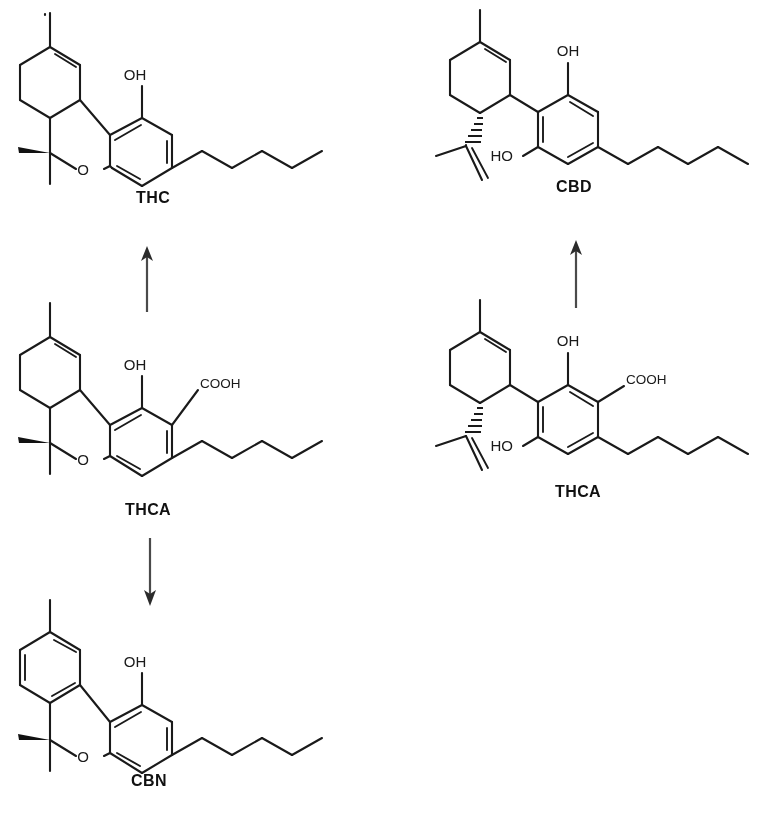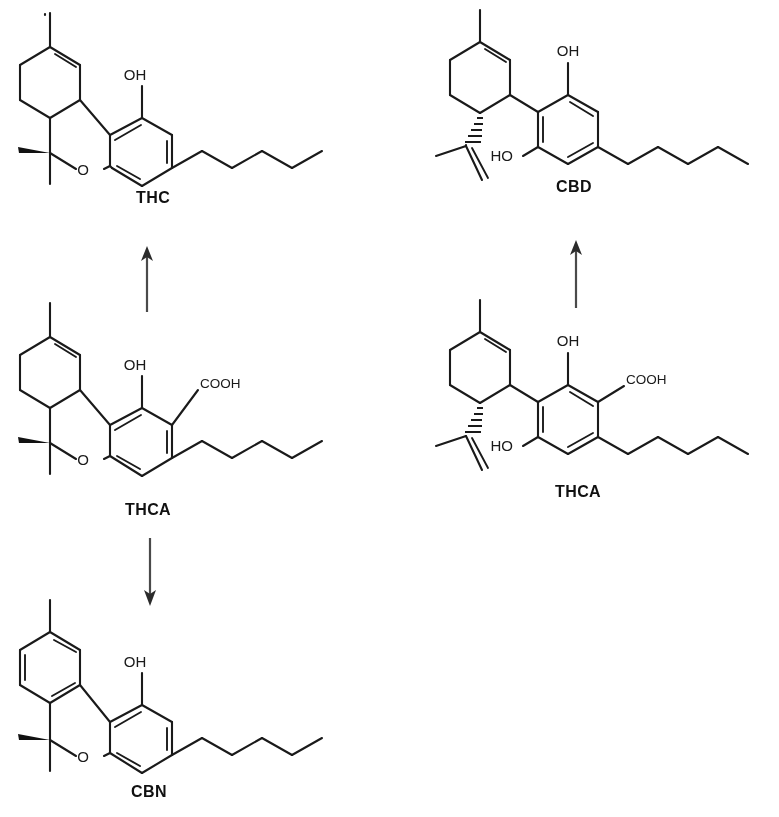--- a/index.html
+++ b/index.html
@@ -335,16 +335,16 @@
       <text class="atom-label" x="135" y="75" text-anchor="middle">OH</text>
 
       <text class="atom-label" x="83" y="170" text-anchor="middle">O</text>
 
       <path class="bond" d="M 172,163 L 202,146"></path>
       <path class="bond" d="M 202,146 L 232,163"></path>
       <path class="bond" d="M 232,163 L 262,146"></path>
       <path class="bond" d="M 262,146 L 292,163"></path>
       <path class="bond" d="M 292,163 L 322,146"></path>
     </svg>
-    <div class="name-label" style="left:131px; top:191px;">CBN</div>
+    <div class="name-label" style="left:131px; top:180px;">CBN</div>
   </div>
 
 </div>
 
 </body></html>

